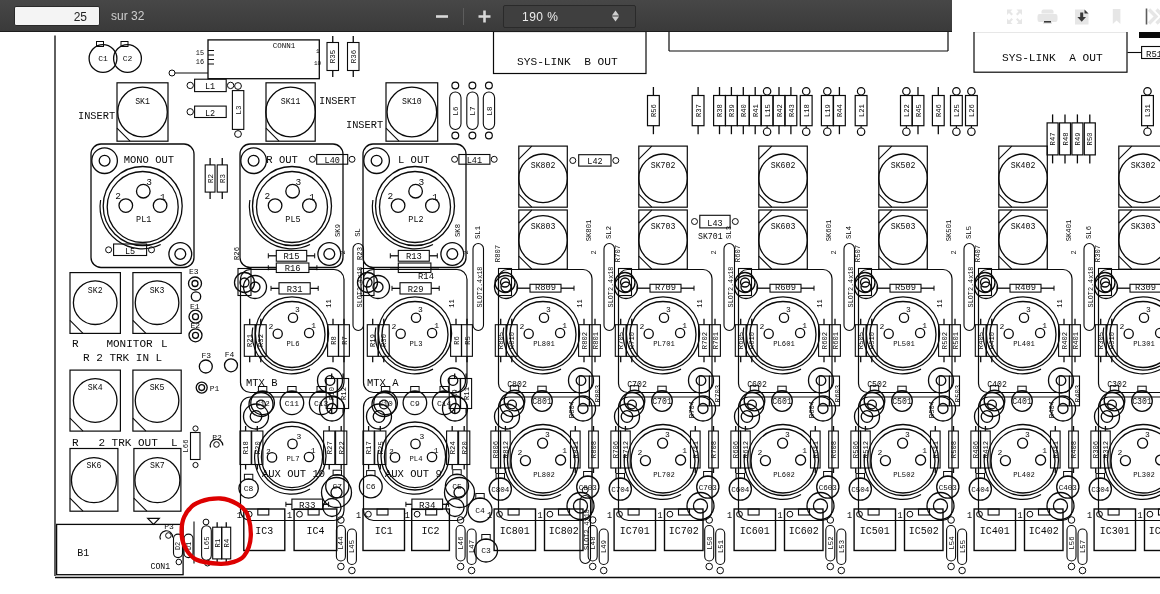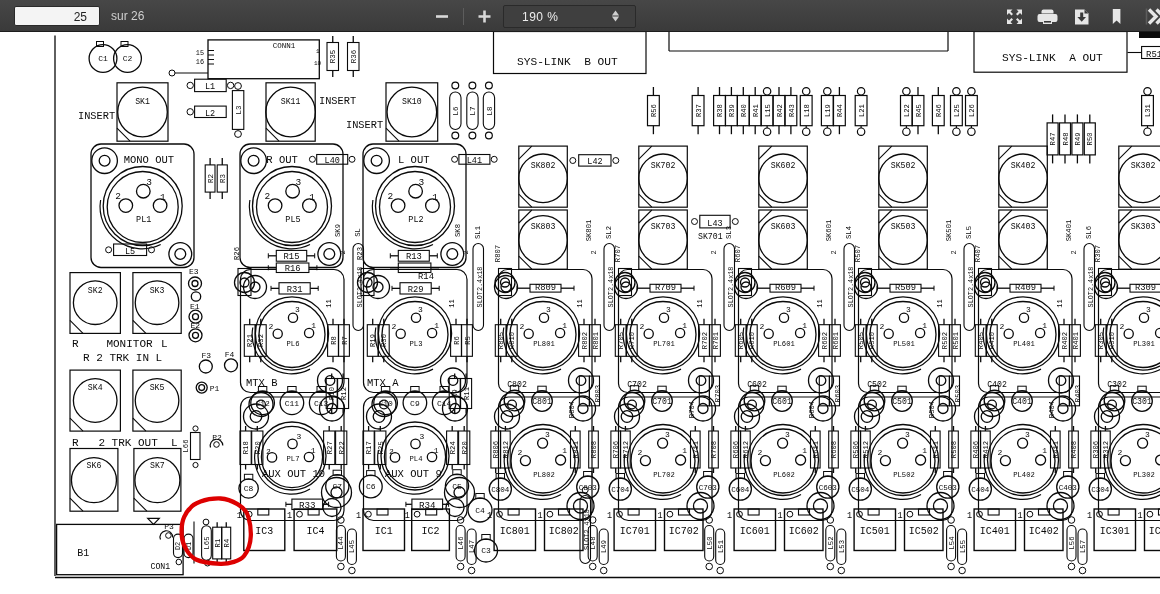--- a/index.html
+++ b/index.html
@@ -1,17 +1,17 @@
 <!DOCTYPE html>
 <html><head><meta charset="utf-8">
 <style>
 * { margin:0; padding:0; box-sizing:border-box; }
 body { width:1160px; height:594px; background:#fff; overflow:hidden;
        font-family:"Liberation Sans", sans-serif; }
-#bar { position:absolute; left:0; top:0; width:1160px; height:31.5px;
+#bar { position:absolute; left:0; top:0; width:952px; height:31.5px;
        background:linear-gradient(#474747,#3a3a3a); border-bottom:1px solid #1c1c1c; }
 #pagebox { position:absolute; left:14px; top:5.5px; width:86px; height:20px;
        background:#f4f4f4; border:1px solid #2a2a2a; border-radius:2px;
        color:#222; font-size:12px; line-height:20px; text-align:right; padding-right:12px; }
 .btxt { position:absolute; color:#cfcfcf; font-size:12px; top:9px; }
 #zoombox { position:absolute; left:496px; top:4.5px; width:133px; height:23px;
        background:#3f3f3f; border:1px solid #2a2a2a; border-radius:2px;margin-left:7px; }
 #zoombox span { position:absolute; left:18px; top:4px; color:#ededed; font-size:12px; letter-spacing:0.5px; }
 svg { position:absolute; left:0; top:0; }
 #page { position:absolute; left:0; top:31.5px; width:1160px; height:562.5px; background:#fff; }
@@ -1382,21 +1382,21 @@
 <line x1="226.25" y1="558.4000000000001" x2="226.25" y2="563.4000000000001" stroke="#0a0a0a" stroke-width="1.3"></line>
 <rect x="221.8" y="526.7" width="8.9" height="31.7" fill="none" stroke="#0a0a0a" stroke-width="1.1"></rect>
 <text x="228.85" y="542.5500000000001" font-family="Liberation Mono, monospace" font-size="7.2" fill="#0a0a0a" text-anchor="middle" transform="rotate(-90 228.85 542.5500000000001)">R4</text>
 <circle cx="206" cy="521.5" r="2.9" fill="none" stroke="#0a0a0a" stroke-width="1"></circle>
 <circle cx="207.5" cy="562.6" r="2.9" fill="none" stroke="#0a0a0a" stroke-width="1"></circle>
 <path d="M 190,508 C 193,503 205,497.5 220.5,498 C 228,498.5 233,501 237.5,503.6 C 243,507 247.5,511 248.5,517 C 250,522 251,530 250.8,535.5 C 250.5,543 247.5,551 244,555.5 C 240,560.5 229,563.5 220.5,563.3 C 211,563 200,561 196,559 C 189,555.5 182.5,545 181.8,535.5 C 181.2,528 182.5,520 184.3,516.2 C 186,512 187.5,510 190,508 Z" fill="none" stroke="#dd0000" stroke-width="4.3" stroke-linejoin="round"></path>
 </svg>
 </div>
 <div id="bar">
   <div id="pagebox">25</div>
-  <div class="btxt" style="left:111px;">sur 26</div>
+  <div class="btxt" style="left:111px;">sur 32</div>
   <div id="zoombox">
       <span>190 %</span>
     </div>
   <svg width="1160" height="32" viewBox="0 0 1160 32">
     <path d="M 436 16.5 h 12" stroke="#d8d8d8" stroke-width="2.6"></path>
     <path d="M 463.5 8 v 17" stroke="#5d5d5d" stroke-width="1"></path>
     <path d="M 484.5 10.5 v 12 M 478.5 16.5 h 12" stroke="#d8d8d8" stroke-width="2.6"></path>
     <g fill="#cfcfcf">
       <path d="M 615.5 10.5 l 3.6 5 h -7.2 z"></path>
       <path d="M 615.5 21.5 l 3.6 -5 h -7.2 z"></path>

